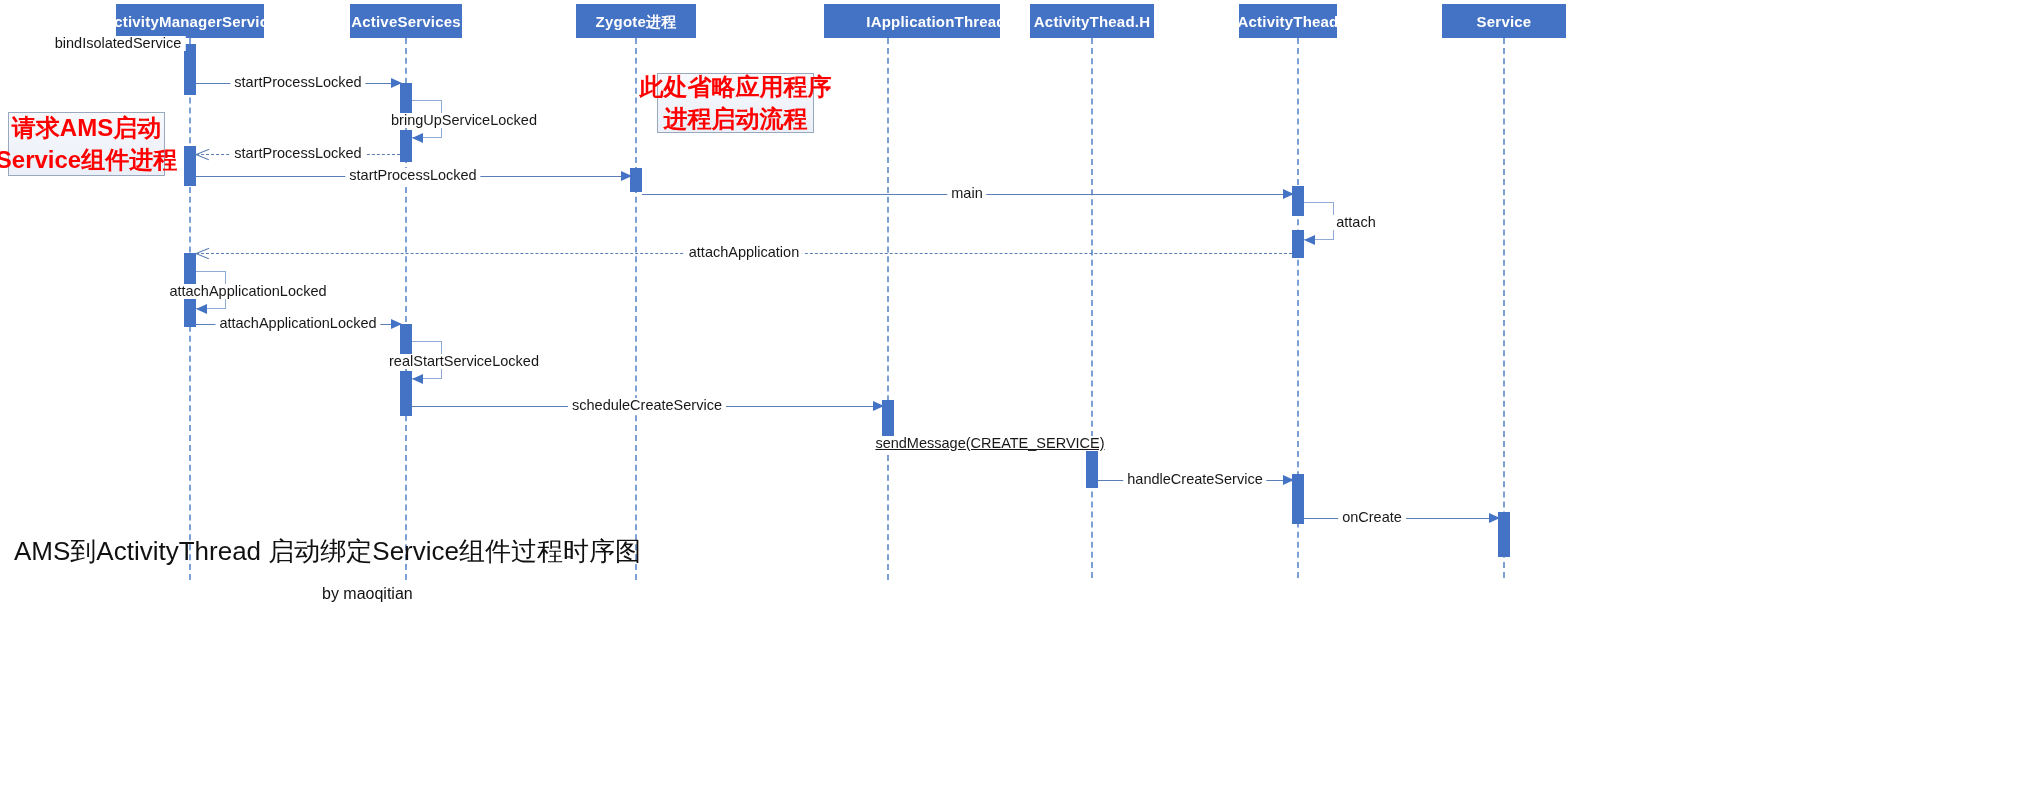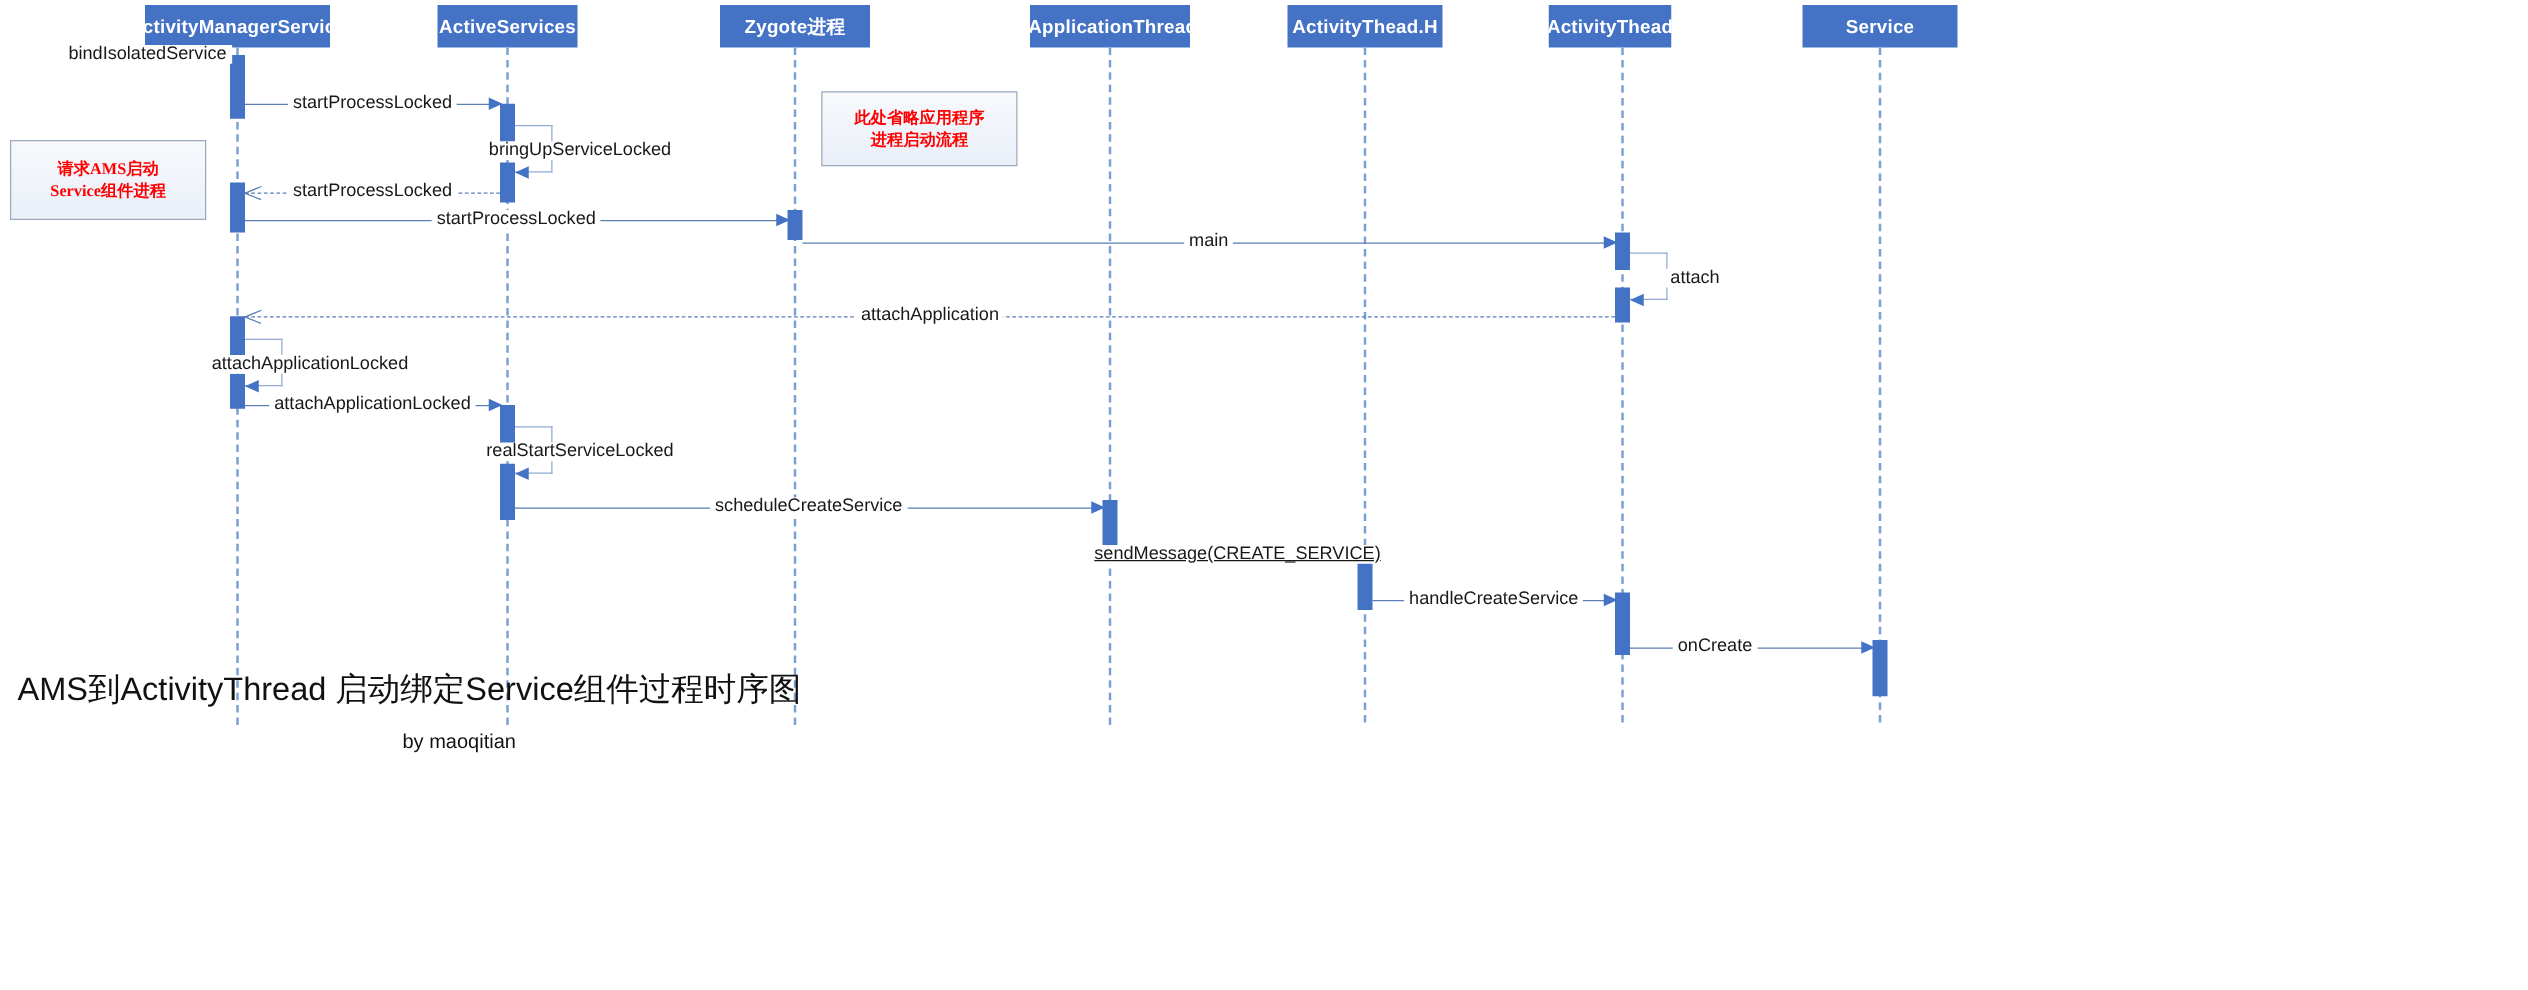--- a/index.html
+++ b/index.html
@@ -26,42 +26,42 @@
   .arrow-l-open:before,.arrow-l-open:after{content:"";position:absolute;
       left:0;top:6px;width:14px;height:0;border-top:1.5px solid #5b7fb4;
       transform-origin:0 0;}
   .arrow-l-open:before{transform:rotate(-22deg);}
   .arrow-l-open:after{transform:rotate(22deg);}
   .selfcall{position:absolute;border:1.5px solid #8faad4;border-left:none;
       box-sizing:border-box;}
   .note{position:absolute;background:linear-gradient(180deg,#f7f9fc 0%,#eaeff8 100%);
       border:1px solid #9aa8bd;display:flex;flex-direction:column;
       align-items:center;justify-content:center;}
-  .note-line{color:#FF0000;font-weight:bold;font-size:13px;line-height:1.35;
-      white-space:nowrap;font-family:Liberation Serif, serif;}
+  .note-line{color:#FF0000;font-weight:bold;font-size:24px;line-height:1.35;
+      white-space:nowrap;font-family:Liberation Sans, sans-serif;}
   .caption{position:absolute;font-size:26px;color:#111111;white-space:nowrap;}
   .byline{position:absolute;font-size:16px;color:#111111;white-space:nowrap;}
 </style>
 </head>
 <body>
 
 <div id="canvas">
     <div class="participant" style="left: 116px; top: 4px; width: 148px; height: 34px; justify-content: center;">
       <span>ActivityManagerService</span>
     </div>
     <div class="lifeline" style="left: 189px; top: 38px; height: 542px;"></div>
     <div class="participant" style="left: 350px; top: 4px; width: 112px; height: 34px;">
       <span>ActiveServices</span>
     </div>
     <div class="lifeline" style="left: 405px; top: 38px; height: 542px;"></div>
     <div class="participant" style="left: 576px; top: 4px; width: 120px; height: 34px;">
       <span>Zygote进程</span>
     </div>
     <div class="lifeline" style="left: 635px; top: 38px; height: 542px;"></div>
-    <div class="participant" style="left: 824px; top: 4px; width: 128px; height: 34px;">
+    <div class="participant" style="left: 824px; top: 4px; width: 128px; height: 34px; padding-left: 48px;">
       <span>IApplicationThread</span>
     </div>
     <div class="lifeline" style="left: 887px; top: 38px; height: 542px;"></div>
     <div class="participant" style="left: 1030px; top: 4px; width: 124px; height: 34px;">
       <span>ActivityThead.H</span>
     </div>
     <div class="lifeline" style="left: 1091px; top: 38px; height: 540px;"></div>
     <div class="participant" style="left: 1239px; top: 4px; width: 98px; height: 34px;">
       <span>ActivityThead</span>
     </div>

